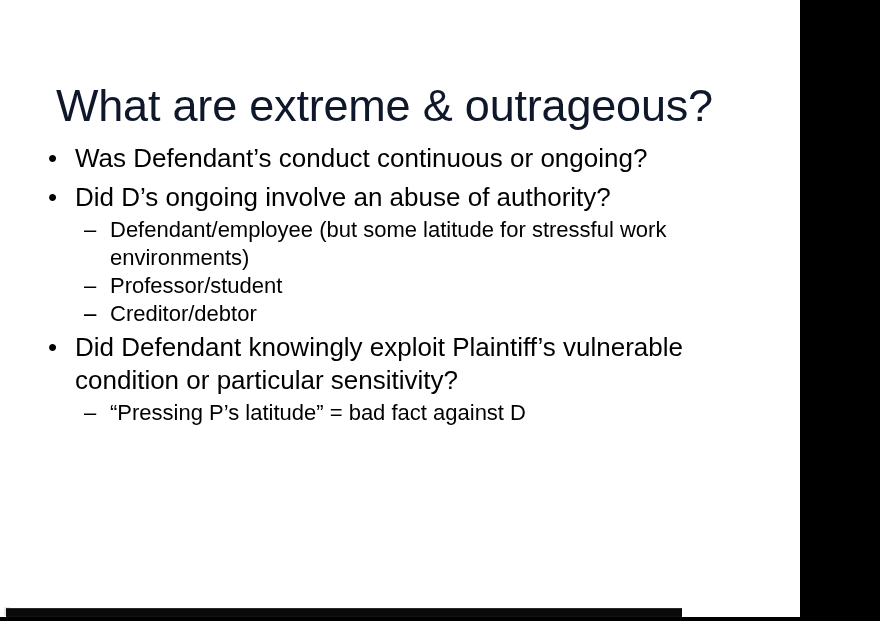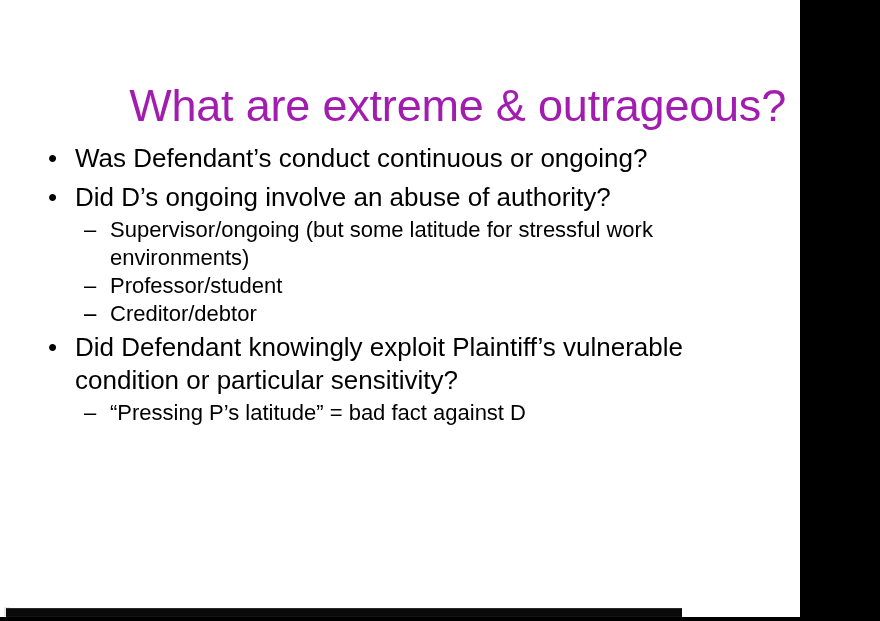--- a/index.html
+++ b/index.html
@@ -64,24 +64,23 @@
 
   
   #title {
     position: absolute;
     left: 56px;
     top: 48px;
     width: 730px;
     font-size: 45px;
     line-height: 56px;
     font-weight: 400;
-    color: #a21caf;
+    color: #0f172a;
     letter-spacing: -0.2px;
     white-space: nowrap;
-    text-align: right;
   }
 
   
   #body {
     position: absolute;
     left: 40px;
     top: 142px;
     width: 700px;
     color: #000000;
   }
@@ -136,21 +135,21 @@
     <div id="slide-notch"></div>
 
     <h1 id="title">What are extreme &amp; outrageous?</h1>
 
     <div id="body">
 
     <div class="lvl1"><span class="marker">•</span><span><span>Was Defendant’s conduct </span><b>continuous or ongoing</b><span>?</span></span></div>
         <div class="spacer-sm"></div>
         <div class="lvl1"><span class="marker">•</span><span><span>Did D’s ongoing involve an </span><b>abuse of authority</b><span>?</span></span></div>
         <div class="sublist">
-          <div class="lvl2"><span class="marker">–</span><span>Supervisor/ongoing (but some latitude for stressful work environments)</span></div>
+          <div class="lvl2"><span class="marker">–</span><span>Defendant/employee (but some latitude for stressful work environments)</span></div>
           <div class="lvl2"><span class="marker">–</span><span>Professor/student</span></div>
           <div class="lvl2"><span class="marker">–</span></div>
           <div class="lvl2"><span class="marker">–</span><span>Creditor/debtor</span></div>
         </div>
         <div class="lvl1"><span class="marker">•</span><span><span>Did Defendant </span><b>knowingly exploit Plaintiff’s vulnerable condition</b><span> or particular sensitivity?</span></span></div>
         <div class="sublist">
           <div class="lvl2"><span class="marker">–</span><span>“Pressing P’s latitude” = bad fact against D</span></div>
         </div>
       </div>
 

